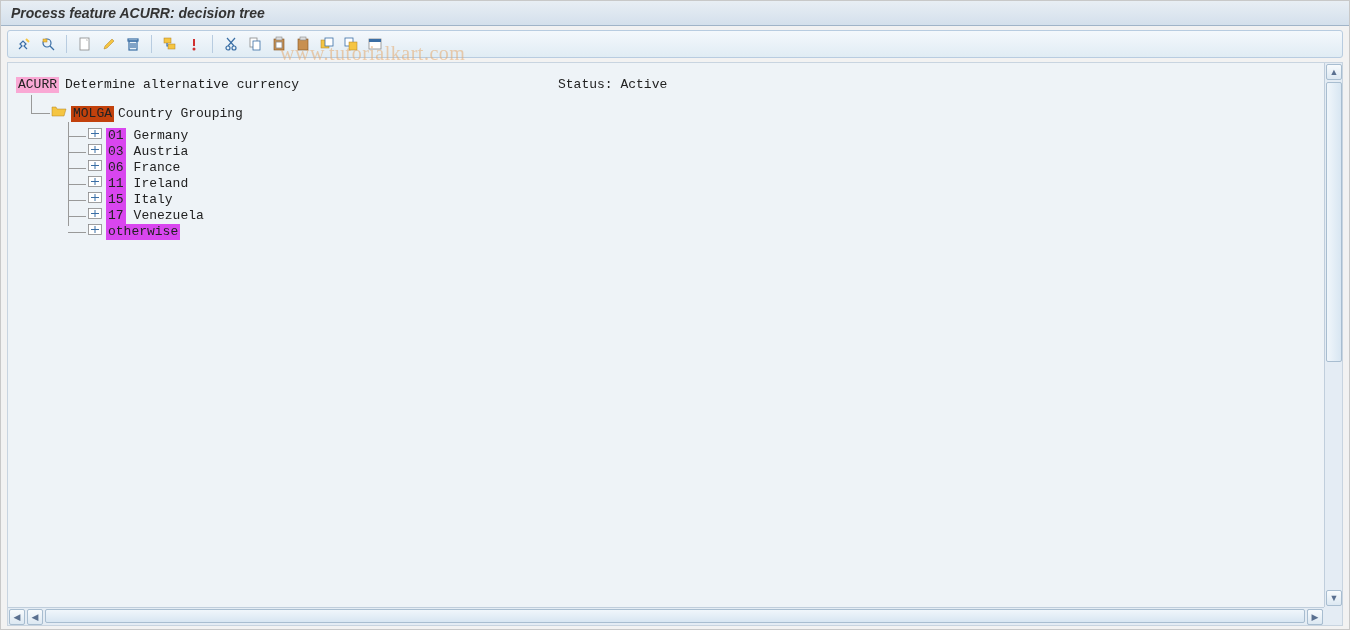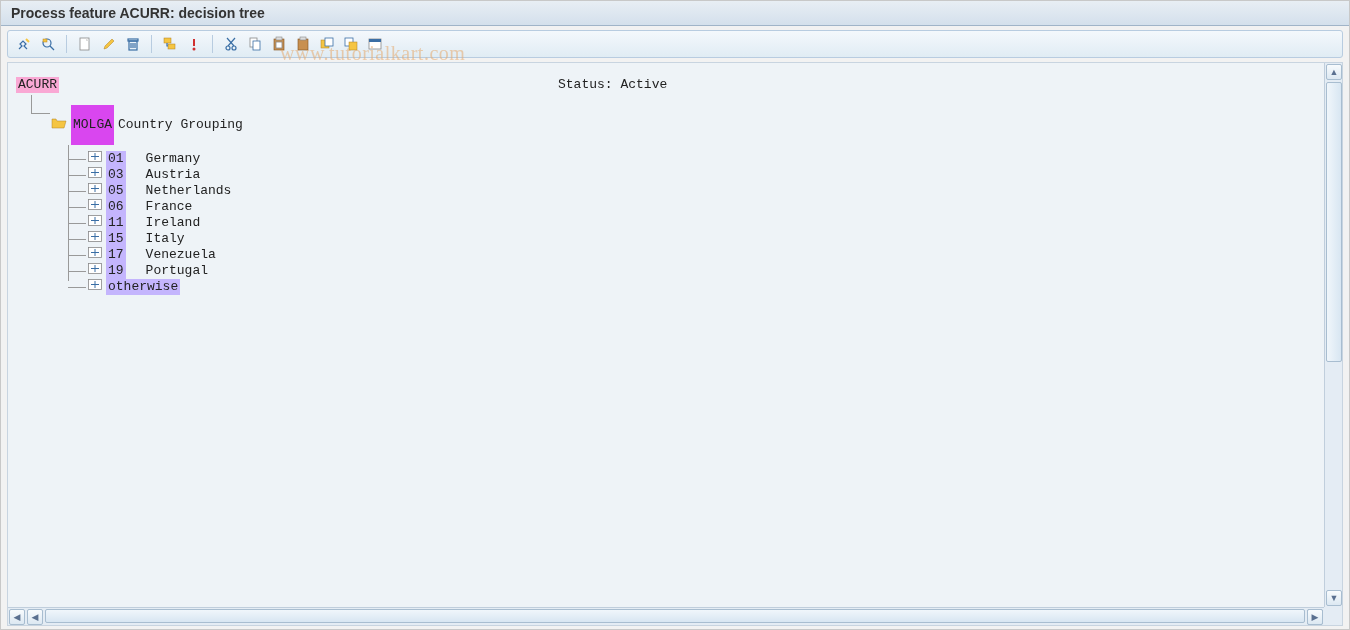--- a/index.html
+++ b/index.html
@@ -5,20 +5,21 @@
   * { box-sizing: border-box; margin: 0; padding: 0; }
   html, body { width: 1350px; height: 630px; overflow: hidden; font-family: Arial, sans-serif; }
   body { background: #f2f2f2; border: 1px solid #c8c8c8; }
 
   .title-bar {
     background: linear-gradient(to bottom, #e8eef4 0%, #d4e0ec 100%);
     border-bottom: 1px solid #a0b4c8;
     padding: 4px 10px;
     font-size: 14px;
     font-weight: bold;
+    font-style: italic;
     color: #333;
   }
 
   .toolbar {
     background: linear-gradient(to bottom, #f4f8fc 0%, #e0ecf4 100%);
     border: 1px solid #b8cce0;
     border-radius: 3px;
     margin: 4px 6px;
     padding: 3px 6px;
     display: flex;
@@ -77,21 +78,21 @@
     content: "";
     position: absolute;
     border-left: 1px solid #999;
     border-bottom: 1px solid #999;
     width: 18px;
     height: 18px;
     left: 0;
     top: -10px;
   }
   .tree-l1 .folder-icon { margin-left: 20px; margin-right: 4px; }
-  .grouping-code { background: #d946ef; padding: 12px 2px; margin-right: 4px; }
+  .grouping-code { background: #c2410c; padding: 0 2px; margin-right: 4px; }
 
   .tree-l2-container {
     margin-left: 52px;
     margin-top: 6px;
     position: relative;
   }
   .tree-l2-container::before {
     content: "";
     position: absolute;
     border-left: 1px solid #999;
@@ -108,21 +109,21 @@
   }
   .tree-l2::before {
     content: "";
     position: absolute;
     border-bottom: 1px solid #999;
     width: 18px;
     left: 0;
     top: 8px;
   }
   .tree-l2 .node-icon { margin-right: 4px; }
-  .leaf-code { background: #c4b5fd; padding: 0 2px; margin-right: 20px; }
+  .leaf-code { background: #d946ef; padding: 0 2px; margin-right: 8px; }
 
   
   .vscroll {
     position: absolute;
     right: 0; top: 0; bottom: 18px;
     width: 18px;
     background: #e4ecf4;
     border-left: 1px solid #c0cedc;
   }
   .vscroll .arrow {
@@ -307,20 +308,21 @@
   </div>
 </div>
 
 <div class="watermark">www.tutorialkart.com</div>
 
 <div class="content-wrap">
   <div class="content">
 
     <div class="root-line">
       <span class="feature-code">ACURR</span>
+      <span class="feature-desc">Determine alternative currency</span>
     </div>
     <div class="status">
       <span>Status:</span>
       <span>Active</span>
     </div>
 
     <div class="tree-l1">
       <span class="folder-icon">
         <svg width="16" height="12">
             <path d="M1 2 L5 2 L6 4 L15 4 L13 11 L1 11 Z" class="fill-yellow"></path>
@@ -348,29 +350,20 @@
             </svg></span>
           <span class="leaf-code">03</span>
           <span>Austria</span>
         </div>
         <div class="tree-l2">
           <span class="node-icon"><svg width="14" height="11">
               <rect x="0.5" y="0.5" width="13" height="10" fill="#fff" stroke="#888" stroke-width="0.8"></rect>
               <line x1="3" y1="5.5" x2="11" y2="5.5" stroke="#3a6ea5" stroke-width="1"></line>
               <line x1="7" y1="2" x2="7" y2="9" stroke="#3a6ea5" stroke-width="1"></line>
             </svg></span>
-          <span class="leaf-code">05</span>
-          <span>Netherlands</span>
-        </div>
-        <div class="tree-l2">
-          <span class="node-icon"><svg width="14" height="11">
-              <rect x="0.5" y="0.5" width="13" height="10" fill="#fff" stroke="#888" stroke-width="0.8"></rect>
-              <line x1="3" y1="5.5" x2="11" y2="5.5" stroke="#3a6ea5" stroke-width="1"></line>
-              <line x1="7" y1="2" x2="7" y2="9" stroke="#3a6ea5" stroke-width="1"></line>
-            </svg></span>
           <span class="leaf-code">06</span>
           <span>France</span>
         </div>
         <div class="tree-l2">
           <span class="node-icon"><svg width="14" height="11">
               <rect x="0.5" y="0.5" width="13" height="10" fill="#fff" stroke="#888" stroke-width="0.8"></rect>
               <line x1="3" y1="5.5" x2="11" y2="5.5" stroke="#3a6ea5" stroke-width="1"></line>
               <line x1="7" y1="2" x2="7" y2="9" stroke="#3a6ea5" stroke-width="1"></line>
             </svg></span>
           <span class="leaf-code">11</span>
@@ -386,29 +379,20 @@
           <span>Italy</span>
         </div>
         <div class="tree-l2">
           <span class="node-icon"><svg width="14" height="11">
               <rect x="0.5" y="0.5" width="13" height="10" fill="#fff" stroke="#888" stroke-width="0.8"></rect>
               <line x1="3" y1="5.5" x2="11" y2="5.5" stroke="#3a6ea5" stroke-width="1"></line>
               <line x1="7" y1="2" x2="7" y2="9" stroke="#3a6ea5" stroke-width="1"></line>
             </svg></span>
           <span class="leaf-code">17</span>
           <span>Venezuela</span>
-        </div>
-        <div class="tree-l2">
-          <span class="node-icon"><svg width="14" height="11">
-              <rect x="0.5" y="0.5" width="13" height="10" fill="#fff" stroke="#888" stroke-width="0.8"></rect>
-              <line x1="3" y1="5.5" x2="11" y2="5.5" stroke="#3a6ea5" stroke-width="1"></line>
-              <line x1="7" y1="2" x2="7" y2="9" stroke="#3a6ea5" stroke-width="1"></line>
-            </svg></span>
-          <span class="leaf-code">19</span>
-          <span>Portugal</span>
         </div>
         <div class="tree-l2">
           <span class="node-icon"><svg width="14" height="11">
               <rect x="0.5" y="0.5" width="13" height="10" fill="#fff" stroke="#888" stroke-width="0.8"></rect>
               <line x1="3" y1="5.5" x2="11" y2="5.5" stroke="#3a6ea5" stroke-width="1"></line>
               <line x1="7" y1="2" x2="7" y2="9" stroke="#3a6ea5" stroke-width="1"></line>
             </svg></span>
           <span class="leaf-code">otherwise</span>
           <span></span>
         </div>

